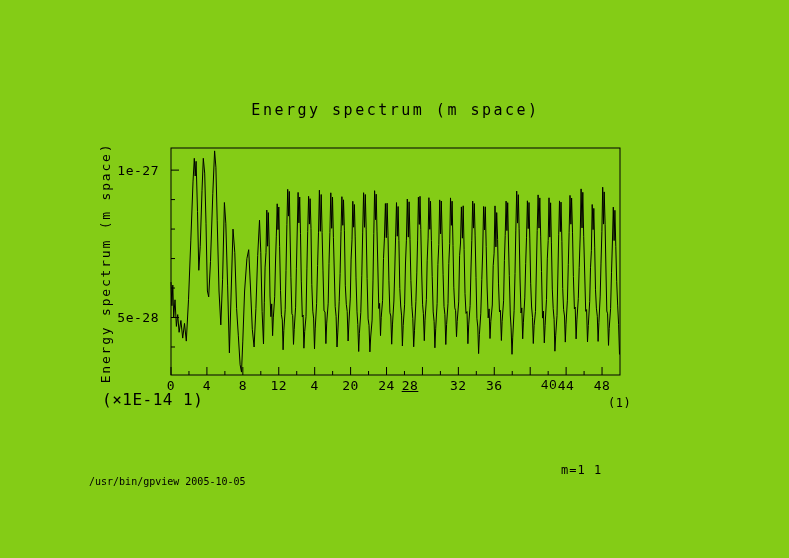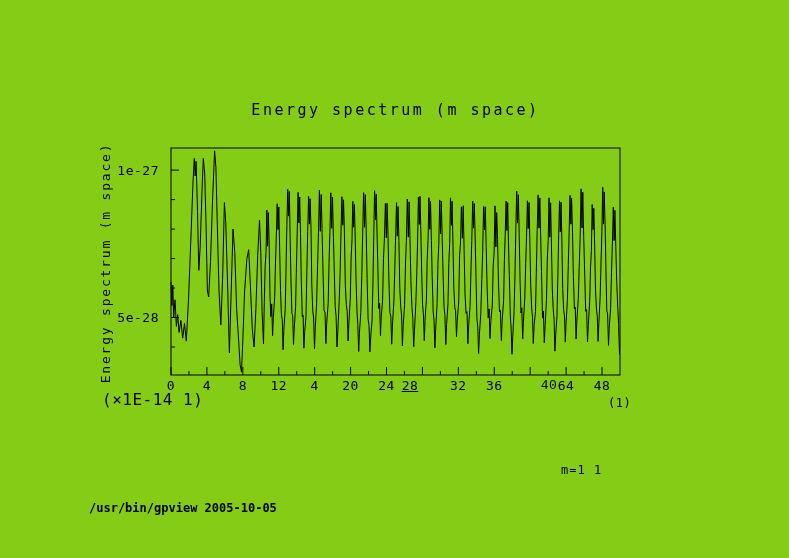--- a/index.html
+++ b/index.html
@@ -14,21 +14,21 @@
   }
   .abs { position: absolute; white-space: nowrap; }
   .title   { left:171px; top:101px; width:449px; text-align:center; font-size:15px; letter-spacing:2.5px; }
   .ylab    { left:105px; top:263px; transform:translate(-50%,-50%) rotate(-90deg); font-size:13px; letter-spacing:1.8px; }
   .ytick   { left:107px; width:52px; text-align:right; font-size:13px; letter-spacing:0.5px; }
   .xtick   { width:36px; text-align:center; font-size:13px; letter-spacing:0.5px; top:378px; }
   .xnote   { left:102px; top:390px; font-size:16px; letter-spacing:0.5px; }
   .rnote   { left:608px; top:396px; font-size:12px; letter-spacing:0.5px; }
   .xlab    { left:171px; top:412px; width:449px; text-align:center; font-size:15px; letter-spacing:2px; }
   .mlab    { left:521px; top:463px; font-size:12px; letter-spacing:1px;padding-left:40px; }
-  .footL   { left:89px;  top:501px; font-size:12px;  font-weight:bold; }
+  .footL   { left:89px;  top:476px; font-size:10px;  font-weight:normal; }
   .footR   { left:380px; top:501px; width:307px; text-align:right; font-size:7.5px; font-weight:bold; }
   svg.plot { position:absolute; left:0; top:0; }
 </style>
 </head>
 <body>
 
 <div class="page">
 
   <svg class="plot" width="789" height="558">
     <g id="plot-frame">
@@ -85,21 +85,21 @@
       <div class="abs xtick" style="left: 188.92px;">4</div>
       <div class="abs xtick" style="left: 224.84px;">8</div>
       <div class="abs xtick" style="left: 260.76px;">12</div>
       <div class="abs xtick" style="left: 296.68px;">4</div>
       <div class="abs xtick" style="left: 332.6px;">20</div>
       <div class="abs xtick" style="left: 368.52px;">24</div>
       <div class="abs xtick" style="left: 392px; text-decoration: underline;">28</div>
       <div class="abs xtick" style="left: 440.36px;">32</div>
       <div class="abs xtick" style="left: 476.28px;">36</div>
       <div class="abs xtick" style="left: 531px; font-family: Liberation Mono, monospace;">40</div>
-      <div class="abs xtick" style="left: 548.12px;">64</div>
+      <div class="abs xtick" style="left: 548.12px;">44</div>
       <div class="abs xtick" style="left: 584.04px;">48</div>
     </div>
 
   <div class="abs xnote">(×1E-14 1)</div>
   <div class="abs rnote">(1)</div>
   <div class="abs mlab">m=1 1</div>
 
   <div class="abs footL">/usr/bin/gpview  2005-10-05</div>
 </div>
 

